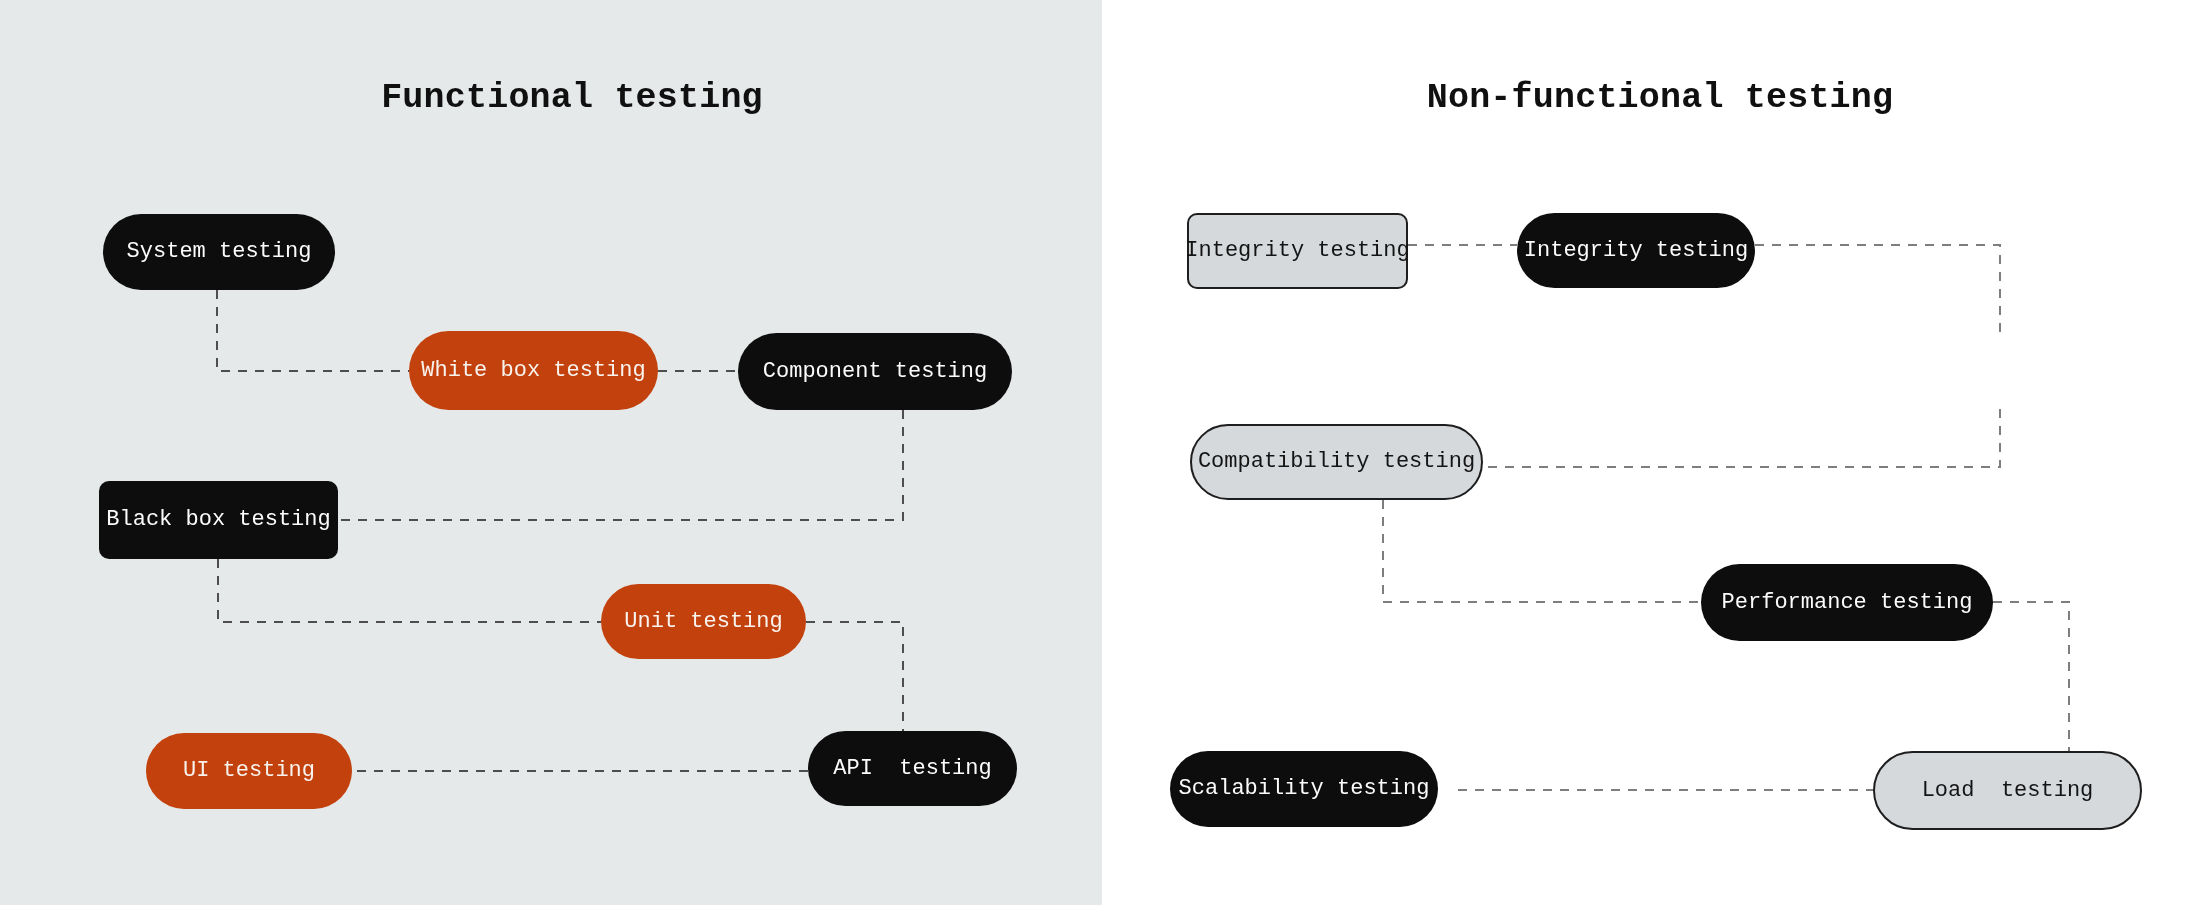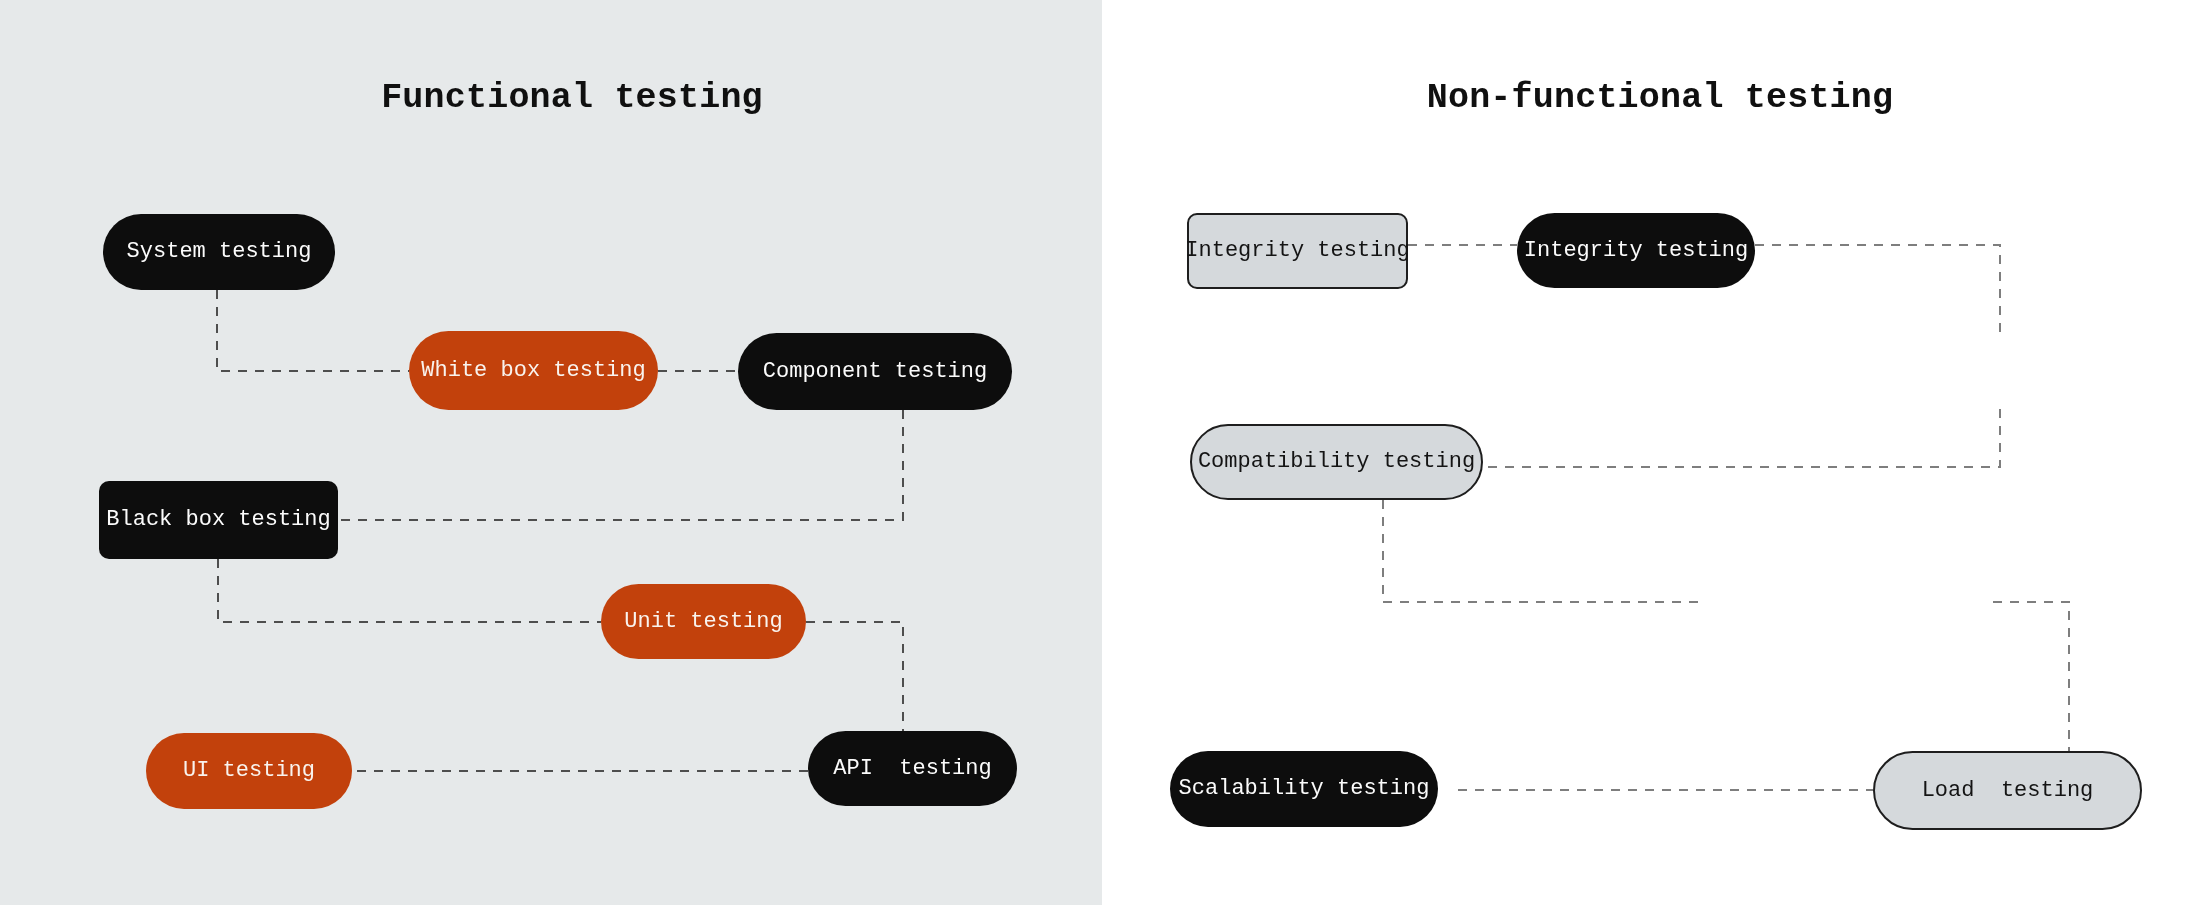--- a/index.html
+++ b/index.html
@@ -97,20 +97,23 @@
 
   <div class="node black pill" style="left:1517px;top:213px;width:238px;height:75px;">
     <span>Integrity testing</span>
   </div>
 
 
   <div class="node gray pill" style="left:1190px;top:424px;width:293px;height:76px;">
     <span>Compatibility testing</span>
   </div>
 
+  <div class="node black pill" style="left:1701px;top:564px;width:292px;height:77px;">
+    <span>Performance testing</span>
+  </div>
 
   <div class="node black pill" style="left:1170px;top:751px;width:268px;height:76px;">
     <span>Scalability testing</span>
   </div>
 
   <div class="node gray pill" style="left:1873px;top:751px;width:269px;height:79px;align-items:center;">
     <span>Load  testing</span>
   </div>
 
 </div>

